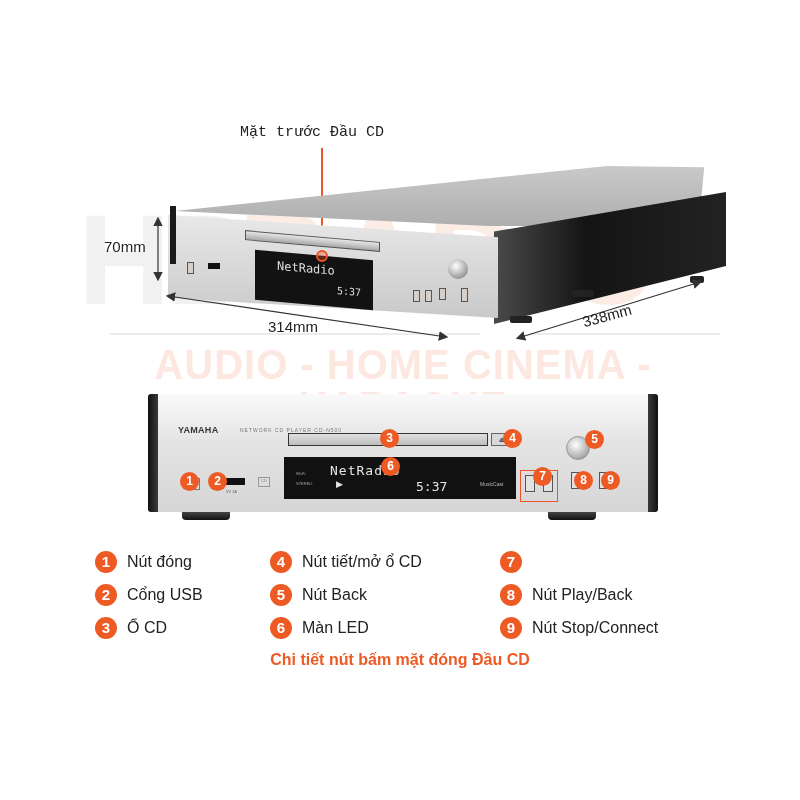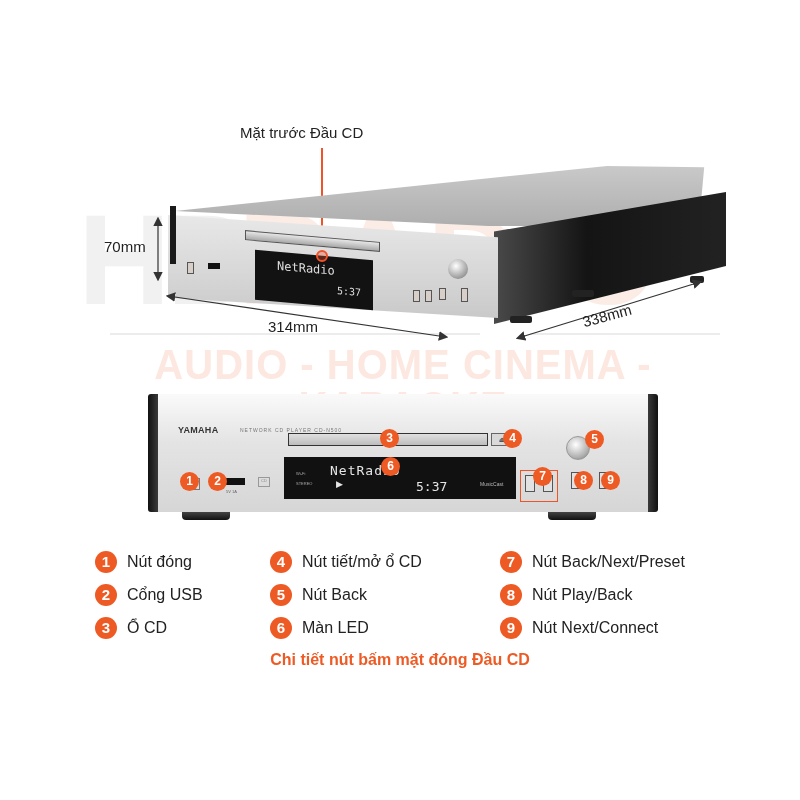--- a/index.html
+++ b/index.html
@@ -7,21 +7,21 @@
   body { position: relative; font-family: "Liberation Sans", sans-serif; color: #222; }
 
   
   .wm-hd { position: absolute; left: 78px; top: 196px; font-family: "Liberation Sans", sans-serif; font-weight: 700; font-size: 128px; letter-spacing: -4px; color: #f1f1f1; line-height: 1; }
   .wm-radio { position: absolute; left: 238px; top: 196px; font-family: "Liberation Sans", sans-serif; font-weight: 700; font-size: 128px; letter-spacing: 2px; color: #fbece6; line-height: 1; }
   .wm-tag { position: absolute; left: 78px; top: 345px; width: 650px; text-align: center; font-family: "Liberation Sans", sans-serif; font-weight: 700; font-size: 40px; letter-spacing: 1px; color: #fce8e0; line-height: 1; transform: scaleY(1.05); }
   .wm-line { position: absolute; left: 110px; top: 333px; width: 370px; height: 2px; background: #ececec; }
   .wm-line2 { position: absolute; left: 530px; top: 333px; width: 190px; height: 2px; background: #ececec; }
 
   
-  .callout-label { position: absolute; left: 240px; top: 124px; font-size: 15px; color: #222; }
+  .callout-label { position: absolute; left: 240px; top: 124px; font-size: 15px; color: #222; font-family: Liberation Mono, monospace; }
   .callout-line { position: absolute; left: 321px; top: 148px; width: 2px; height: 106px; background: #f0522a; }
   .callout-dot { position: absolute; left: 316px; top: 250px; width: 12px; height: 12px; border-radius: 50%; border: 2px solid #f0522a; background: rgba(240,82,42,0.35); }
 
   
   .dev1-top { position: absolute; left: 175px; top: 166px; width: 540px; height: 60px; background: linear-gradient(180deg,#c9c9c9,#aeaeae); clip-path: polygon(0% 75%, 80% 0%, 98% 2%, 97% 100%, 58% 100%); }
   .dev1-front { position: absolute; left: 168px; top: 206px; width: 330px; height: 112px; background: linear-gradient(180deg,#ebebeb,#d7d7d7 60%,#c9c9c9); clip-path: polygon(0 8%, 100% 28%, 100% 100%, 0 82%); }
   .dev1-side { position: absolute; left: 494px; top: 192px; width: 232px; height: 132px; background: linear-gradient(90deg,#4a4a4a,#141414 40%,#222); clip-path: polygon(0 30%, 100% 0, 100% 56%, 0 100%); }
   .dev1-edge { position: absolute; left: 170px; top: 206px; width: 6px; height: 58px; background: #1a1a1a; }
   .dev1-display { position: absolute; left: 255px; top: 255px; width: 118px; height: 50px; background: #121212; transform: skewY(5deg); color: #ddd; }
   .dev1-display .nr { position: absolute; left: 22px; top: 7px; font-family: "DejaVu Sans Mono", monospace; font-size: 12px; }
@@ -177,24 +177,23 @@
   <div class="legend-item" style="left:175px;top:33px;">
     <span class="num">5</span>
     <span class="txt">Nút Back</span>
   </div>
   <div class="legend-item" style="left:175px;top:66px;">
     <span class="num">6</span>
     <span class="txt">Màn LED</span>
   </div>
   <div class="legend-item" style="left:405px;top:0;">
     <span class="num">7</span>
-    <span class="txt">Nút Back/Next/Preset</span>
   </div>
   <div class="legend-item" style="left:405px;top:33px;">
     <span class="num">8</span>
     <span class="txt">Nút Play/Back</span>
   </div>
   <div class="legend-item" style="left:405px;top:66px;">
     <span class="num">9</span>
-    <span class="txt">Nút Next/Connect</span>
+    <span class="txt">Nút Stop/Connect</span>
   </div>
 </div>
 <div class="caption">Chi tiết nút bấm mặt đóng Đầu CD</div>
 
 </body></html>

